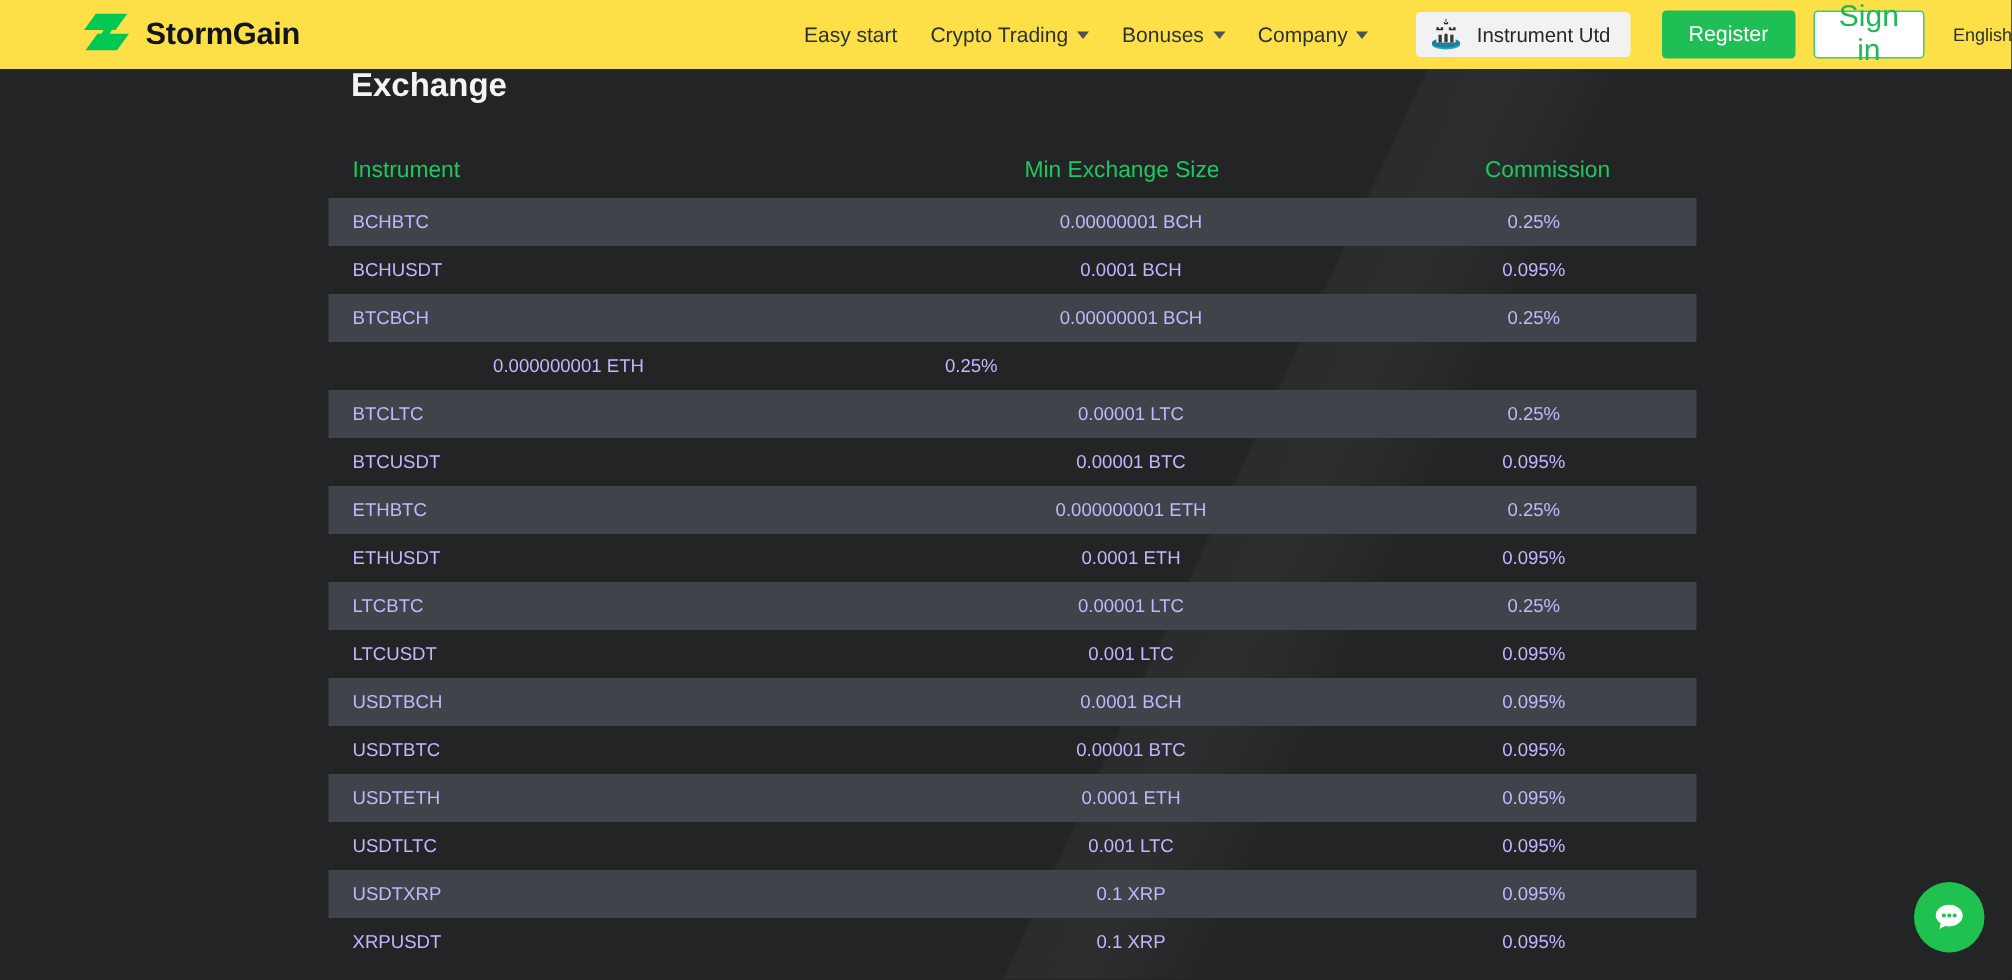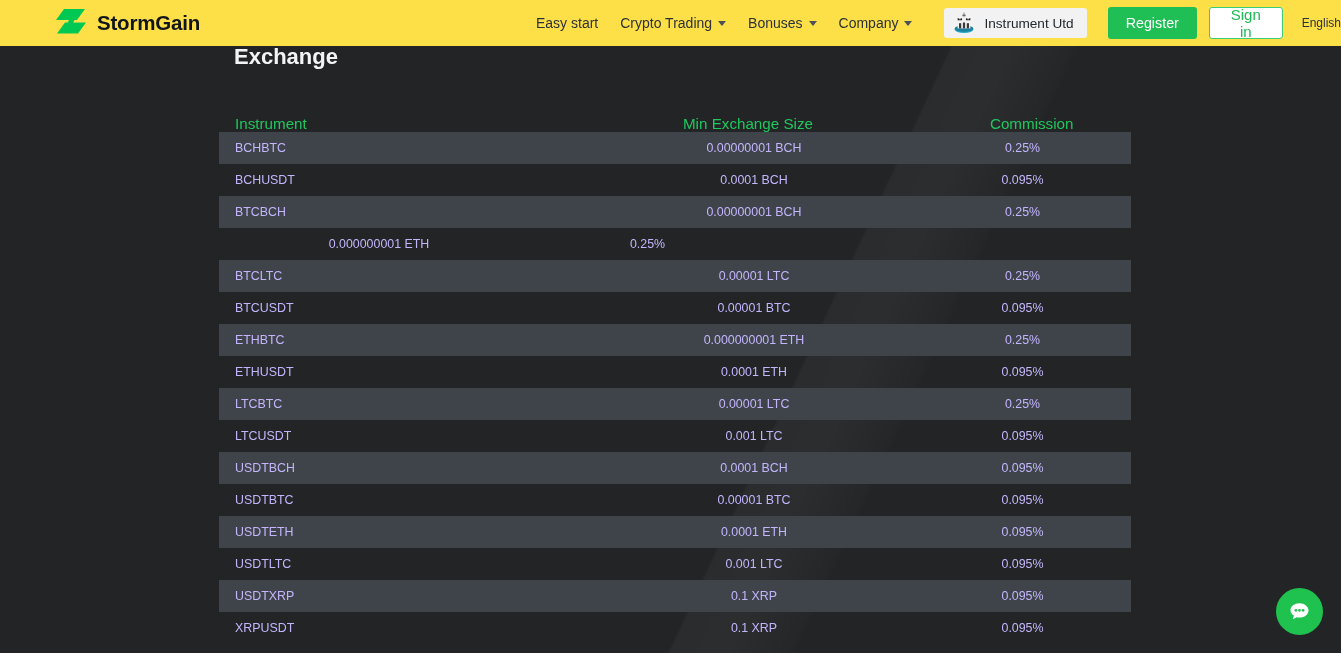--- a/index.html
+++ b/index.html
@@ -68,42 +68,42 @@
     margin-left: 21px;
     background: #20bf55; color: #ffffff;
     font-size: 14.3px; font-weight: 500;
     height: 32px; padding: 0 18px;
     border: none; border-radius: 3px; cursor: pointer;
     display: flex; align-items: center;
   }
   .btn-signin {
     margin-left: 12px;
     background: #ffffff; color: #1db954;
-    font-size: 15px;
+    font-size: 20px;
     height: 32px; padding: 0 16px;
     border: 1px solid #3dcb76; border-radius: 3px; cursor: pointer;
     display: flex; align-items: center;
   }
   .lang {
     display: flex; align-items: center;
     margin-left: 19px; font-size: 12px; color: #2c3136; cursor: pointer;
   }
 
   
   .content { position: relative; z-index: 5; }
 
   .section-title {
     position: absolute; left: 234px; top: 44px;
     font-size: 22px; font-weight: bold; color: #f3f4f5;
     line-height: 26px;
   }
 
   .table { position: absolute; left: 219px; top: 94px; width: 912px; }
 
-  .thead { display: flex; height: 38px; align-items: flex-end; gap: 38px; }
+  .thead { display: flex; height: 38px; align-items: center; gap: 38px; }
   .th {
     color: #20c75e; font-size: 15.2px; line-height: 17px;
   }
   .th.c1 { width: 375px; padding-left: 16px; text-align: left; }
   .th.c2 { width: 320px; text-align: center; }
   .th.c3 { width: 217px; text-align: center; }
 
   .row {
     display: flex; align-items: center;
     height: 32px; width: 912px;

